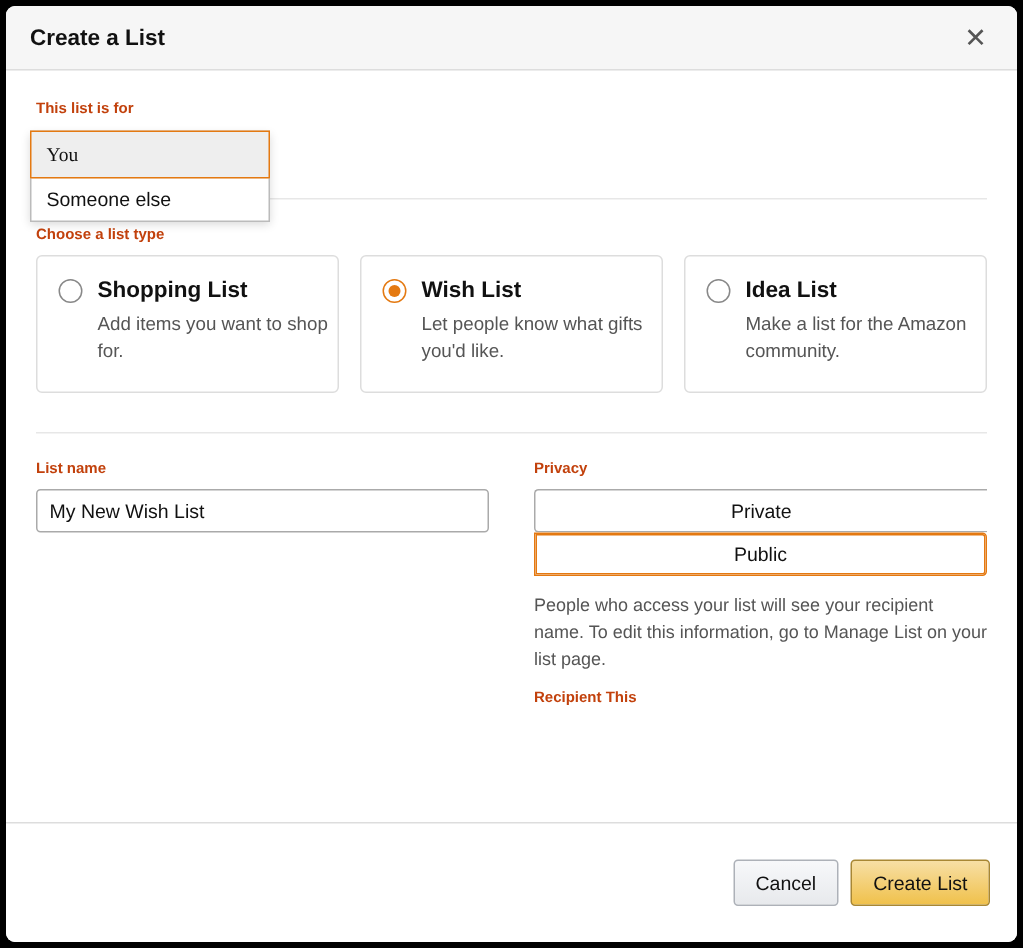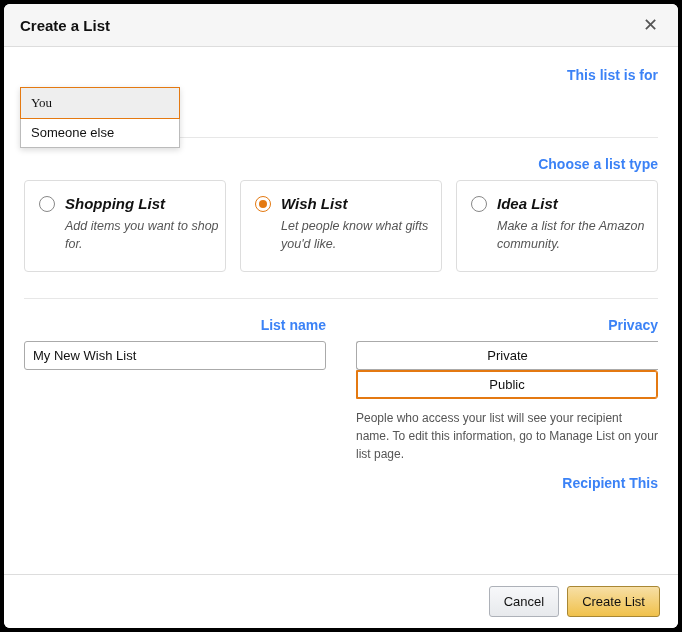--- a/index.html
+++ b/index.html
@@ -40,25 +40,24 @@
       border: none;
       padding: 0 4px;
     }
     .modal-body {
       flex: 1;
       padding: 20px 20px 10px 20px;
       position: relative;
       overflow: visible;
     }
     .section-label {
-      font-size: 14px;
+      font-size: 10px;
       font-weight: bold;
-      color: #3b82f6;
+      color: #c2410c;
       margin-bottom: 8px;
-      text-align: right;
     }
     .dropdown-wrap {
       position: relative;
       margin-bottom: 28px;
     }
     .dropdown-list {
       position: absolute;
       top: 20px;
       left: -4px;
       width: 160px;
@@ -91,21 +90,20 @@
       display: flex;
       gap: 14px;
       margin-bottom: 26px;
     }
     .list-type-card {
       flex: 1;
       border: 1px solid #ddd;
       border-radius: 4px;
       padding: 14px 0 18px 14px;
       cursor: pointer;
-      font-style: italic;
     }
     .card-head {
       display: flex;
       align-items: center;
       gap: 10px;
       margin-bottom: 6px;
     }
     .radio {
       width: 16px;
       height: 16px;
@@ -177,21 +175,21 @@
       box-shadow: inset 0 0 0 1px #e47911;
     }
     .help-text {
       font-size: 12px;
       color: #555;
       line-height: 1.5;
       margin-bottom: 12px;
     }
     .modal-footer {
       border-top: 1px solid #ddd;
-      padding: 11px 18px;
+      padding: 24px 18px;
       display: flex;
       justify-content: flex-end;
       gap: 8px;
       background: #fff;
     }
     .btn {
       padding: 7px 14px;
       font-size: 13px;
       border-radius: 3px;
       cursor: pointer;

